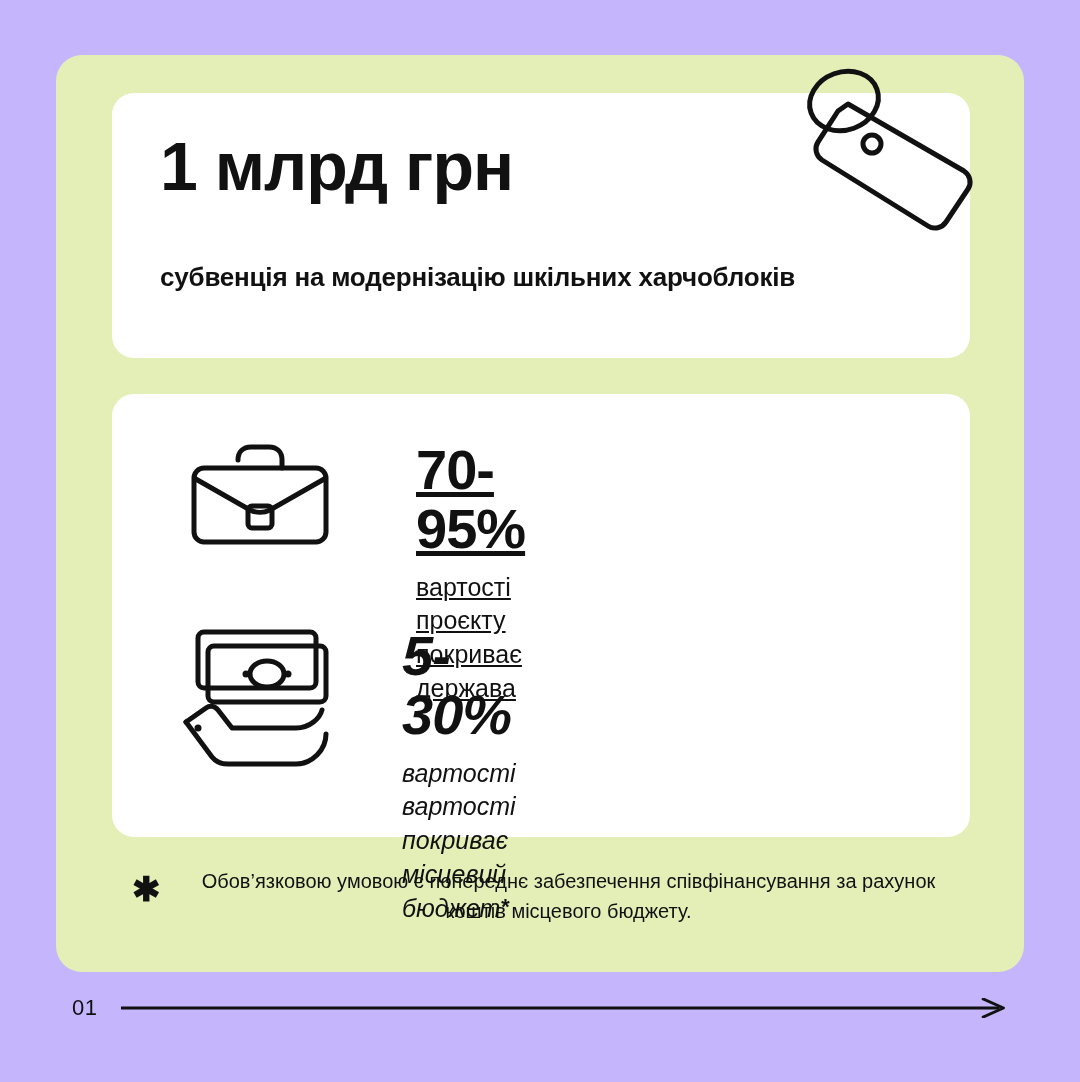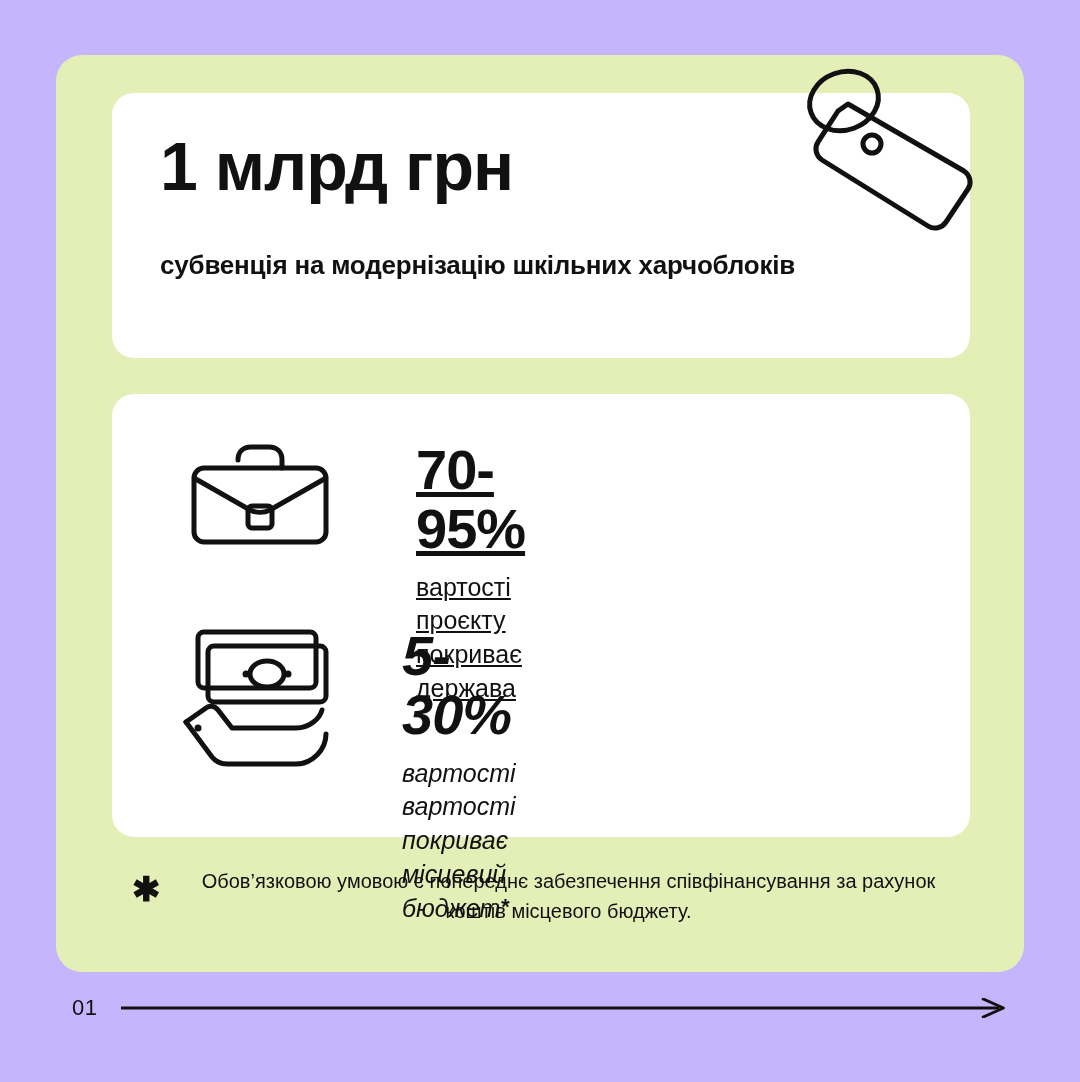--- a/index.html
+++ b/index.html
@@ -59,21 +59,21 @@
     font-size: 68px;
     font-weight: 700;
     letter-spacing: -1px;
     line-height: 1.05;
     color: #111111;
   }
 
   .subhead {
     position: absolute;
     left: 160px;
-    top: 250px;
+    top: 262px;
     font-size: 26px;
     font-weight: 700;
     letter-spacing: -0.2px;
     color: #111111;
   }
 
   
   .tag-icon {
     position: absolute;
     left: 786px;

